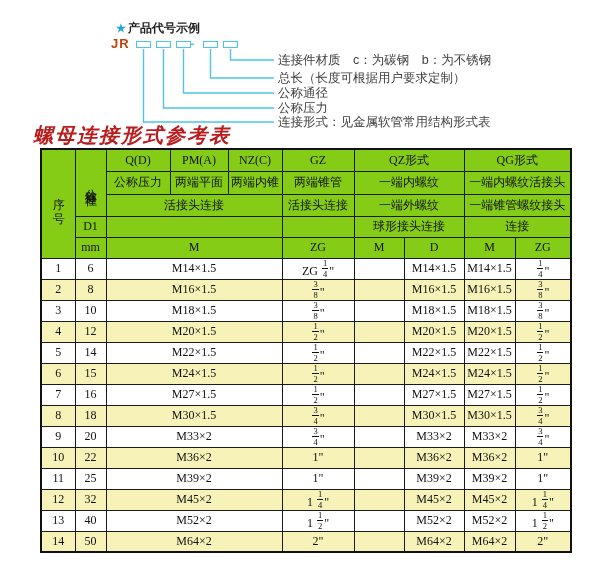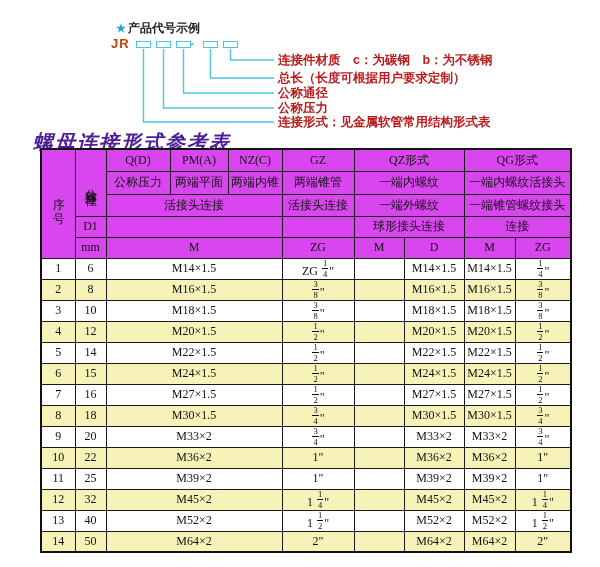--- a/index.html
+++ b/index.html
@@ -10,36 +10,36 @@
   }
   
   .diagram { position:absolute; left:0; top:0; width:600px; height:192px; }
   .star-line { position:absolute; left:116px; top:20px; font-size:12px; font-weight:bold; color:#222; white-space:nowrap; }
   .star-line .star { color:#29a3d8; font-size:11px; margin-right:2px; }
   .code-prefix { position:absolute; left:111px; top:36px; font-size:13px; font-weight:bold; color:#c2410c; letter-spacing:1px; }
   .code-box { position:absolute; top:41px; width:15px; height:7px; background:#fff; border:2px solid #4cc6e6; border-width:1.5px; }
   .b1{left:136px;} .b2{left:156px;} .b3{left:176px;} .b4{left:203px;} .b5{left:223px;}
   .code-dash { position:absolute; left:190px; top:36px; color:#4cc6e6; font-weight:bold; font-size:13px; }
   svg.connectors { position:absolute; left:0; top:0; width:600px; height:148px; }
-  .dlabel { position:absolute; left:278px; height:14px; font-size:12.5px; font-weight:bold; color:#b91c1c; white-space:nowrap; line-height:14px; }
+  .dlabel { position:absolute; left:278px; height:14px; font-size:12.5px; font-weight:normal; color:#404040; white-space:nowrap; line-height:14px; }
   .l1{top:53px;} .l2{top:71px;} .l3{top:86px;} .l4{top:101px;text-align:center;} .l5{top:115px;}
   
   .page-title {
     position:absolute; left:33px; top:122px; font-family:"DejaVu Serif", serif;
-    font-size:20px; font-weight:bold; font-style:italic; letter-spacing:2px; color:#4c1d95;margin-top:7px;
+    font-size:20px; font-weight:bold; font-style:italic; letter-spacing:2px; color:#b91c1c;
   }
   
   table.ref { position:absolute; left:40px; top:148px; width:530px; table-layout:fixed;
     border-collapse:collapse; border:2px solid #111; }
   .ref th, .ref td {
     border:1px solid #1a1a1a; text-align:center; vertical-align:middle;
     font-family:"Liberation Serif", serif; font-size:12px; font-weight:normal;
     color:#111; padding:0 1px; overflow:hidden;
   }
-  .ref thead th { background:#d946ef; }
+  .ref thead th { background:#84cc16; }
   .ref thead tr.h1 th{ height:22px; } .ref thead tr.h2 th{ height:23px; }
   .ref thead tr.h3 th{ height:22px; } .ref thead tr.h4 th{ height:21px; }
   .ref thead tr.h5 th{ height:21px;text-align:center; }
   .ref tbody td { height:21px; background:#fff; }
   .ref tbody tr:nth-child(even) td { background:#f7f2b8; }
   .vtext { writing-mode:vertical-rl; text-orientation:upright; margin:0 auto; letter-spacing:2px; font-size:12px; }
   .vseq  { letter-spacing:16px; }
   
   .fr { display:inline-block; vertical-align:-3px; text-align:center; font-size:8.5px; line-height:1; margin:0 1px; }
   .fr .n { display:block; border-bottom:1px solid #111; padding:0 1px 1px; }

